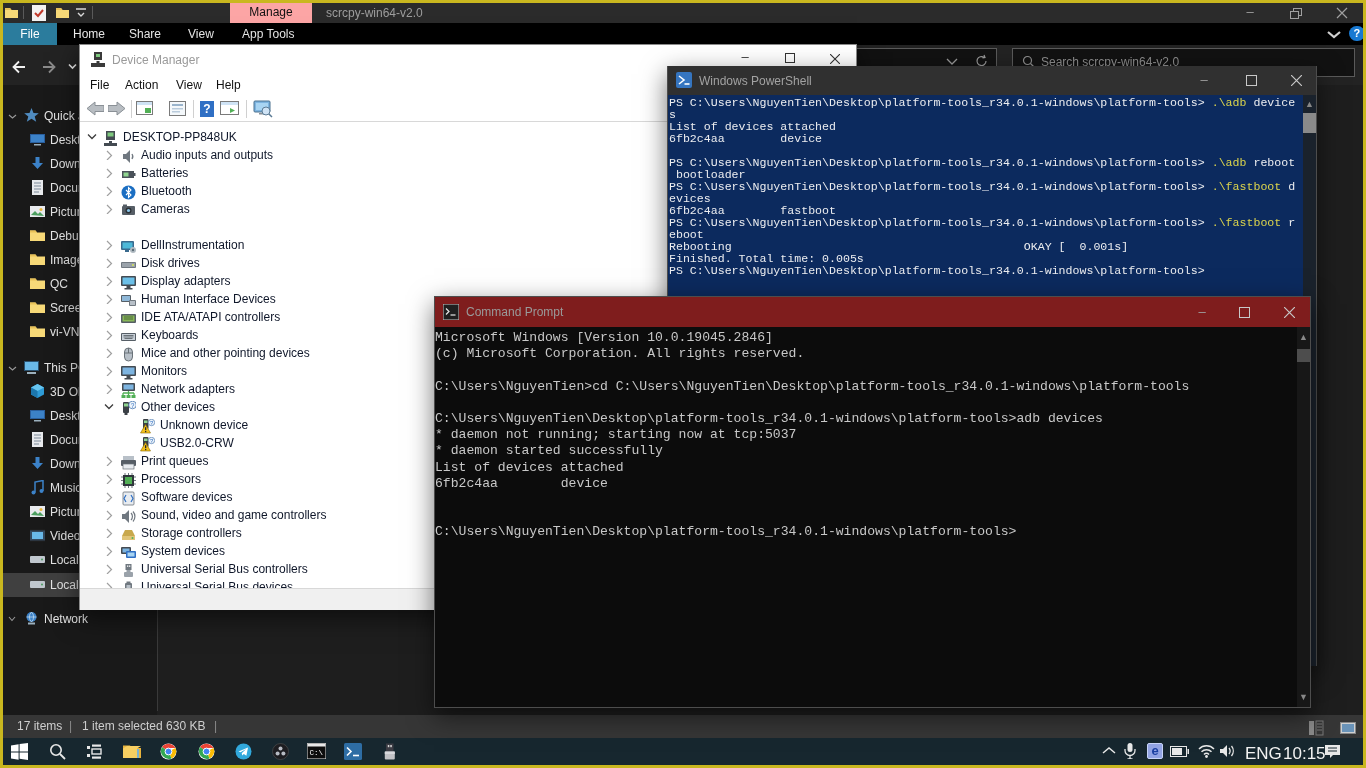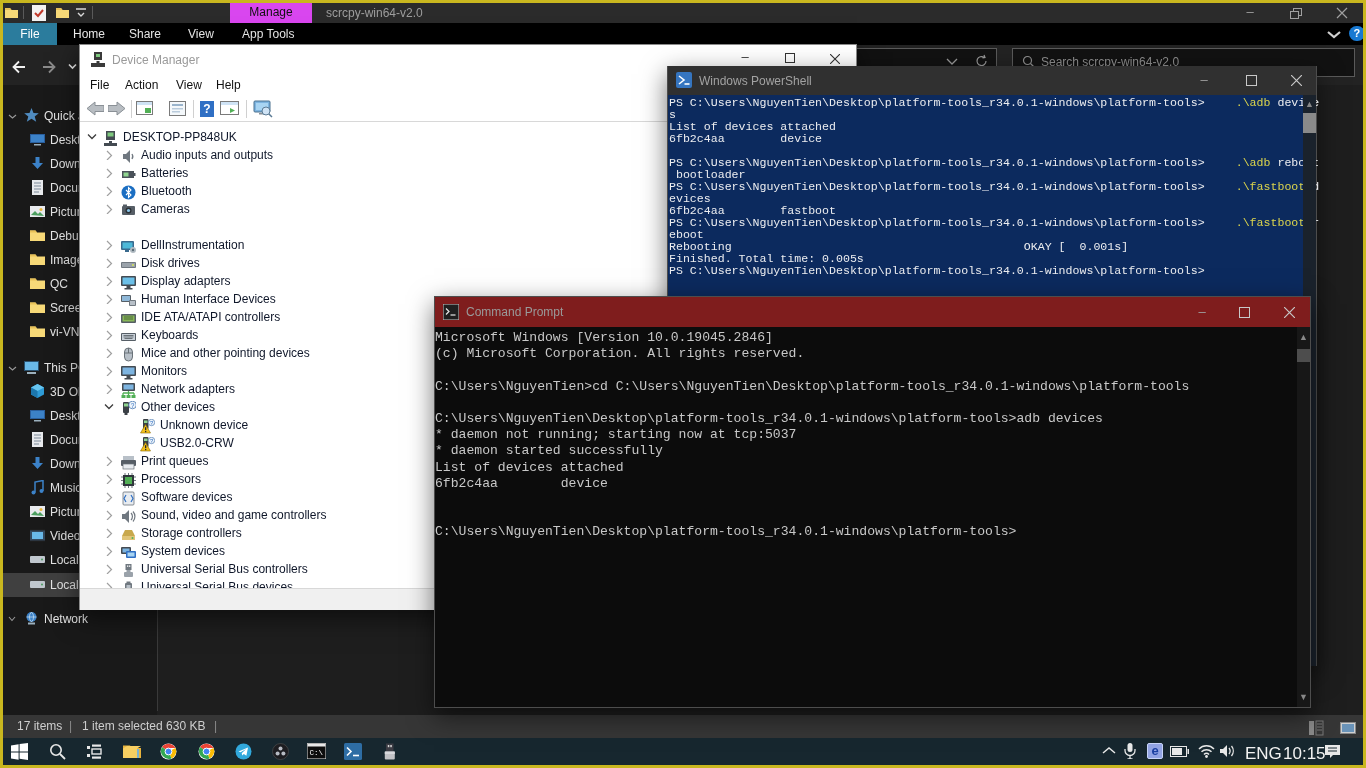--- a/index.html
+++ b/index.html
@@ -5,21 +5,21 @@
 html,body{width:1366px;height:768px;overflow:hidden;}
 body{position:relative;background:#1e1e1e;font-family:"Liberation Sans",sans-serif;}
 .abs{position:absolute;}
 
 .yb{position:absolute;background:#c9b71f;z-index:50;}
 
 #titlebar{left:2px;top:2px;width:1361px;height:20.5px;background:#2b2b2b;}
 #tabrow{left:2px;top:22.5px;width:1361px;height:22.5px;background:#000;}
 #addrrow{left:2px;top:45px;width:1361px;height:40px;background:#232323;}
 .tabtxt{position:absolute;top:4px;font-size:12px;color:#eee;}
-#managetab{left:228px;top:1px;width:82px;height:28px;background:#d946ef;color:#111;
+#managetab{left:228px;top:1px;width:82px;height:28px;background:#fca5a5;color:#111;
  font-size:12px;text-align:center;line-height:19px;}
 #wintitle{left:324px;top:4px;font-size:12px;color:#9d9d9d;}
 #filetab{left:1px;top:0px;width:54px;height:22.5px;background:#2b7c9d;color:#fff;
  font-size:12px;text-align:center;line-height:22px;}
 .qat{position:absolute;top:3px;}
 .capbtn{position:absolute;top:0;width:30px;height:20px;color:#a0a0a0;font-size:13px;
  text-align:center;line-height:20px;font-family:"Liberation Sans",sans-serif;}
 
 #searchbox{left:1012px;top:48px;width:343px;height:29px;background:#121212;border:1px solid #5a5a5a;}
 #addrbox{left:855px;top:48px;width:142px;height:29px;background:#121212;border:1px solid #5a5a5a;border-left:none;}
@@ -40,21 +40,21 @@
 #dm .ttl{color:#9a9a9a;font-size:12px;}
 .menu{font-size:12px;color:#111;}
 .treerow{position:absolute;height:18px;font-size:12px;color:#0f172a;line-height:18px;white-space:nowrap;}
 .chev{position:absolute;width:10px;height:10px;}
 .ticon{position:absolute;width:15px;height:15px;top:1.5px;}
 
 #ps{left:667px;top:66px;width:650px;height:600px;background:#0c2a5e;border:1px solid #4d4d4d;border-top:none;}
 #pshead{position:absolute;left:0;top:0;width:100%;height:28.5px;background:#303030;}
 #pstext{position:absolute;left:1px;top:31px;font-family:"Liberation Mono",monospace;
  font-size:11.6px;line-height:12px;color:#ecedf0;white-space:pre;}
-#pstext .y{color:#dcd44c;margin-left:24px;}
+#pstext .y{color:#dcd44c;}
 #cmd{left:434px;top:296px;width:877px;height:412px;background:#0c0c0c;border:1px solid #4d4d4d;}
 #cmdhead{position:absolute;left:0;top:0;width:100%;height:30px;background:#7f1d1d;}
 #cmdtext{position:absolute;left:0px;top:33px;font-family:"Liberation Mono",monospace;
  font-size:13.1px;line-height:16.2px;color:#c8c8c8;white-space:pre;}
 .contitle{position:absolute;font-size:12px;color:#c0c0c0;}
 .scroll{position:absolute;background:#161616;}
 .sthumb{position:absolute;background:#4d4d4d;width:100%;}
 .sarrow{position:absolute;width:100%;text-align:center;color:#888;font-size:9px;font-family:"Liberation Sans",sans-serif;}
 </style></head><body>
 

